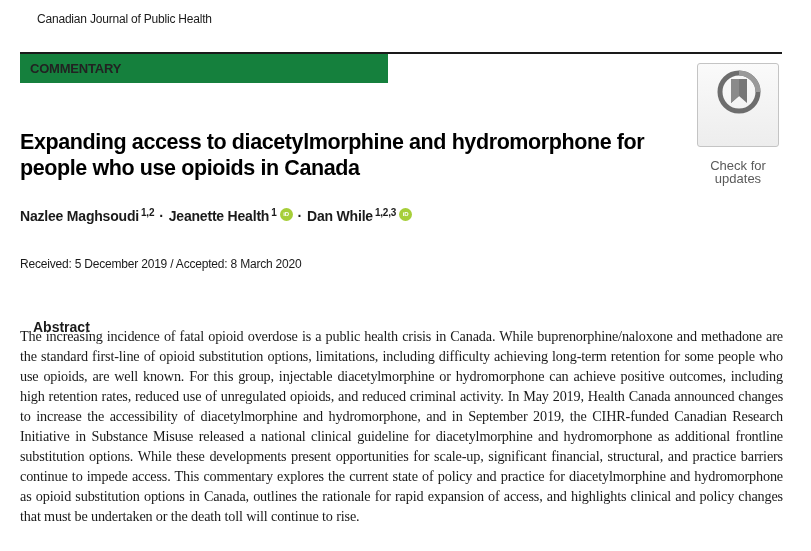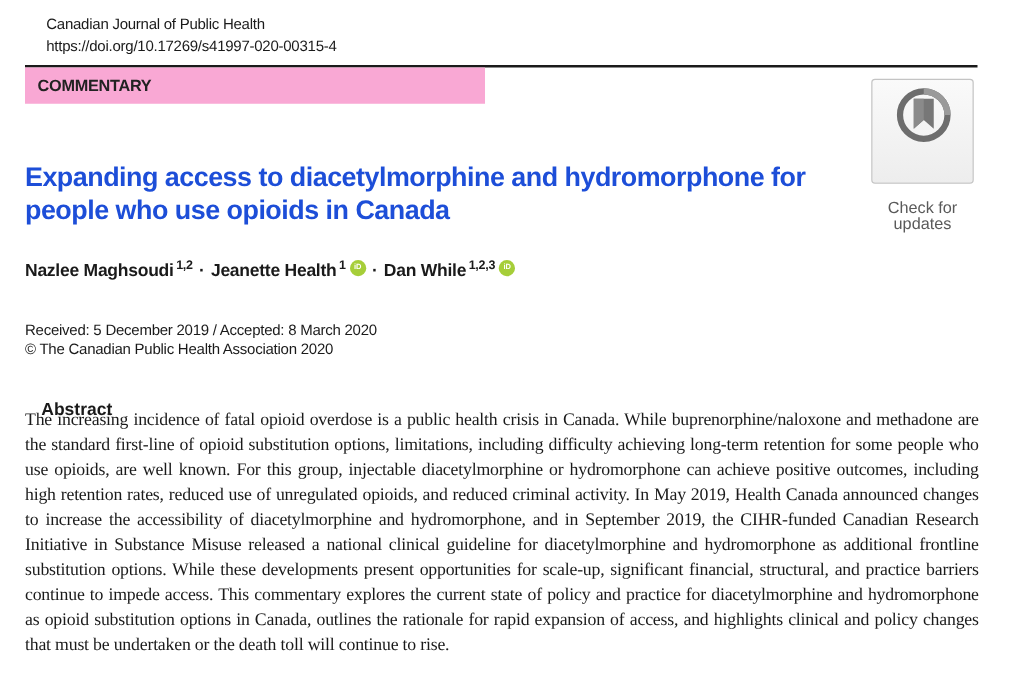--- a/index.html
+++ b/index.html
@@ -32,21 +32,21 @@
       width: 762px;
       height: 2px;
       background: #1a1a1a;
     }
     .section-banner {
       position: absolute;
       left: 20px;
       top: 54px;
       width: 368px;
       height: 29px;
-      background: #f9a8d4;
+      background: #15803d;
     }
     .section-banner span {
       position: absolute;
       left: 10px;
       top: 7px;
       font-size: 13px;
       font-weight: bold;
       letter-spacing: -0.2px;
       color: #222;
     }
@@ -81,21 +81,21 @@
 
     .title {
       position: absolute;
       left: 20px;
       top: 129px;
       width: 640px;
       font-size: 21.5px;
       line-height: 26px;
       font-weight: bold;
       letter-spacing: -0.4px;
-      color: #1d4ed8;
+      color: #000000;
       margin: 0;
     }
 
     .authors {
       position: absolute;
       left: 20px;
       top: 208px;
       font-size: 14px;
       font-weight: bold;
       letter-spacing: -0.2px;
@@ -155,21 +155,20 @@
       margin: 0;
       letter-spacing: -0.15px;
       color: #1a1a1a;
     }
   </style>
 </head>
 <body>
 
 <div class="journal-header sans">
   <div>Canadian Journal of Public Health</div>
-  <div>https://doi.org/10.17269/s41997-020-00315-4</div>
 </div>
 
 <div class="rule"></div>
 
 <div class="section-banner sans">
   <span>COMMENTARY</span>
 </div>
 
 <div class="check-updates sans">
   <svg width="44" height="44" viewBox="0 0 44 44">
@@ -194,18 +193,17 @@
   <sup>1</sup>
   <span class="orcid">iD</span>
   <span class="sep">·</span>
   <span>Dan While</span>
   <sup>1,2,3</sup>
   <span class="orcid">iD</span>
 </div>
 
 <div class="dates sans">
   <div>Received: 5 December 2019 / Accepted: 8 March 2020</div>
-  <div>© The Canadian Public Health Association 2020</div>
 </div>
 
 <h2 class="abstract-heading sans">Abstract</h2>
 
 <p class="abstract-body serif">The increasing incidence of fatal opioid overdose is a public health crisis in Canada. While buprenorphine/naloxone and methadone are the standard first-line of opioid substitution options, limitations, including difficulty achieving long-term retention for some people who use opioids, are well known. For this group, injectable diacetylmorphine or hydromorphone can achieve positive outcomes, including high retention rates, reduced use of unregulated opioids, and reduced criminal activity. In May 2019, Health Canada announced changes to increase the accessibility of diacetylmorphine and hydromorphone, and in September 2019, the CIHR-funded Canadian Research Initiative in Substance Misuse released a national clinical guideline for diacetylmorphine and hydromorphone as additional frontline substitution options. While these developments present opportu­nities for scale-up, significant financial, structural, and practice barriers continue to impede access. This commentary explores the current state of policy and practice for diacetylmorphine and hydromorphone as opioid substitution options in Canada, outlines the rationale for rapid expansion of access, and highlights clinical and policy changes that must be undertaken or the death toll will continue to rise.</p>
 
 </body></html>

